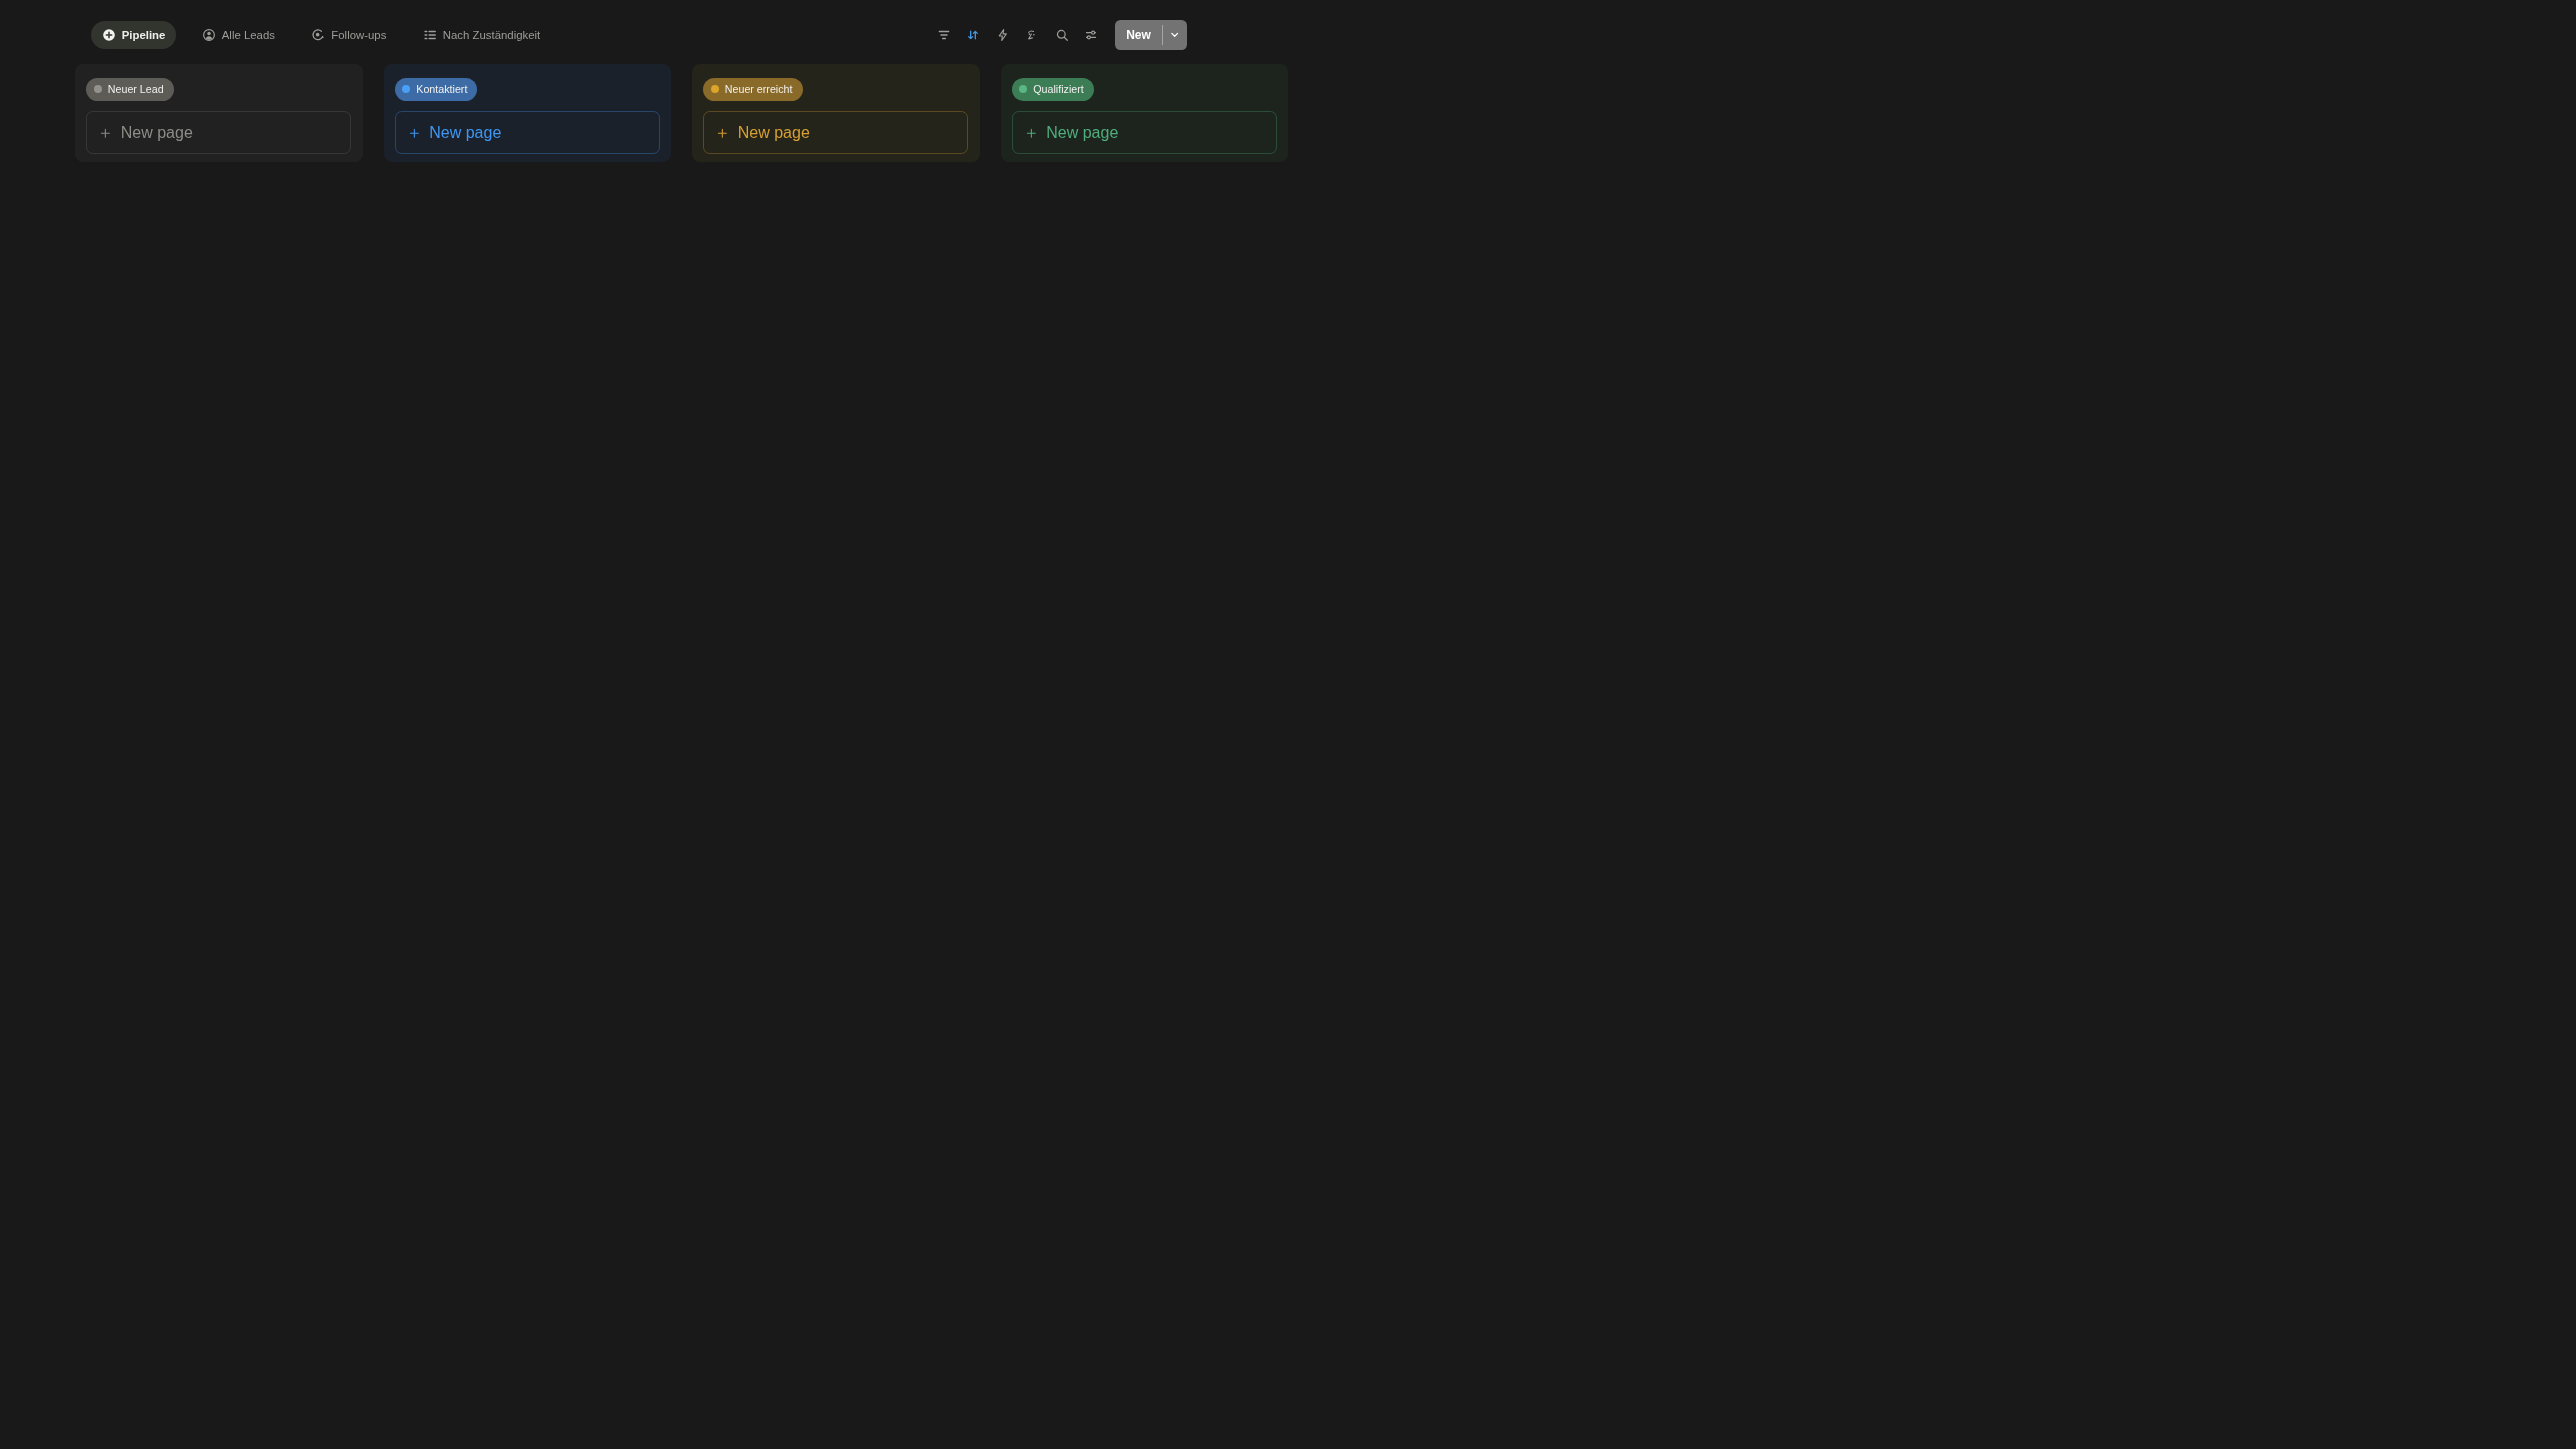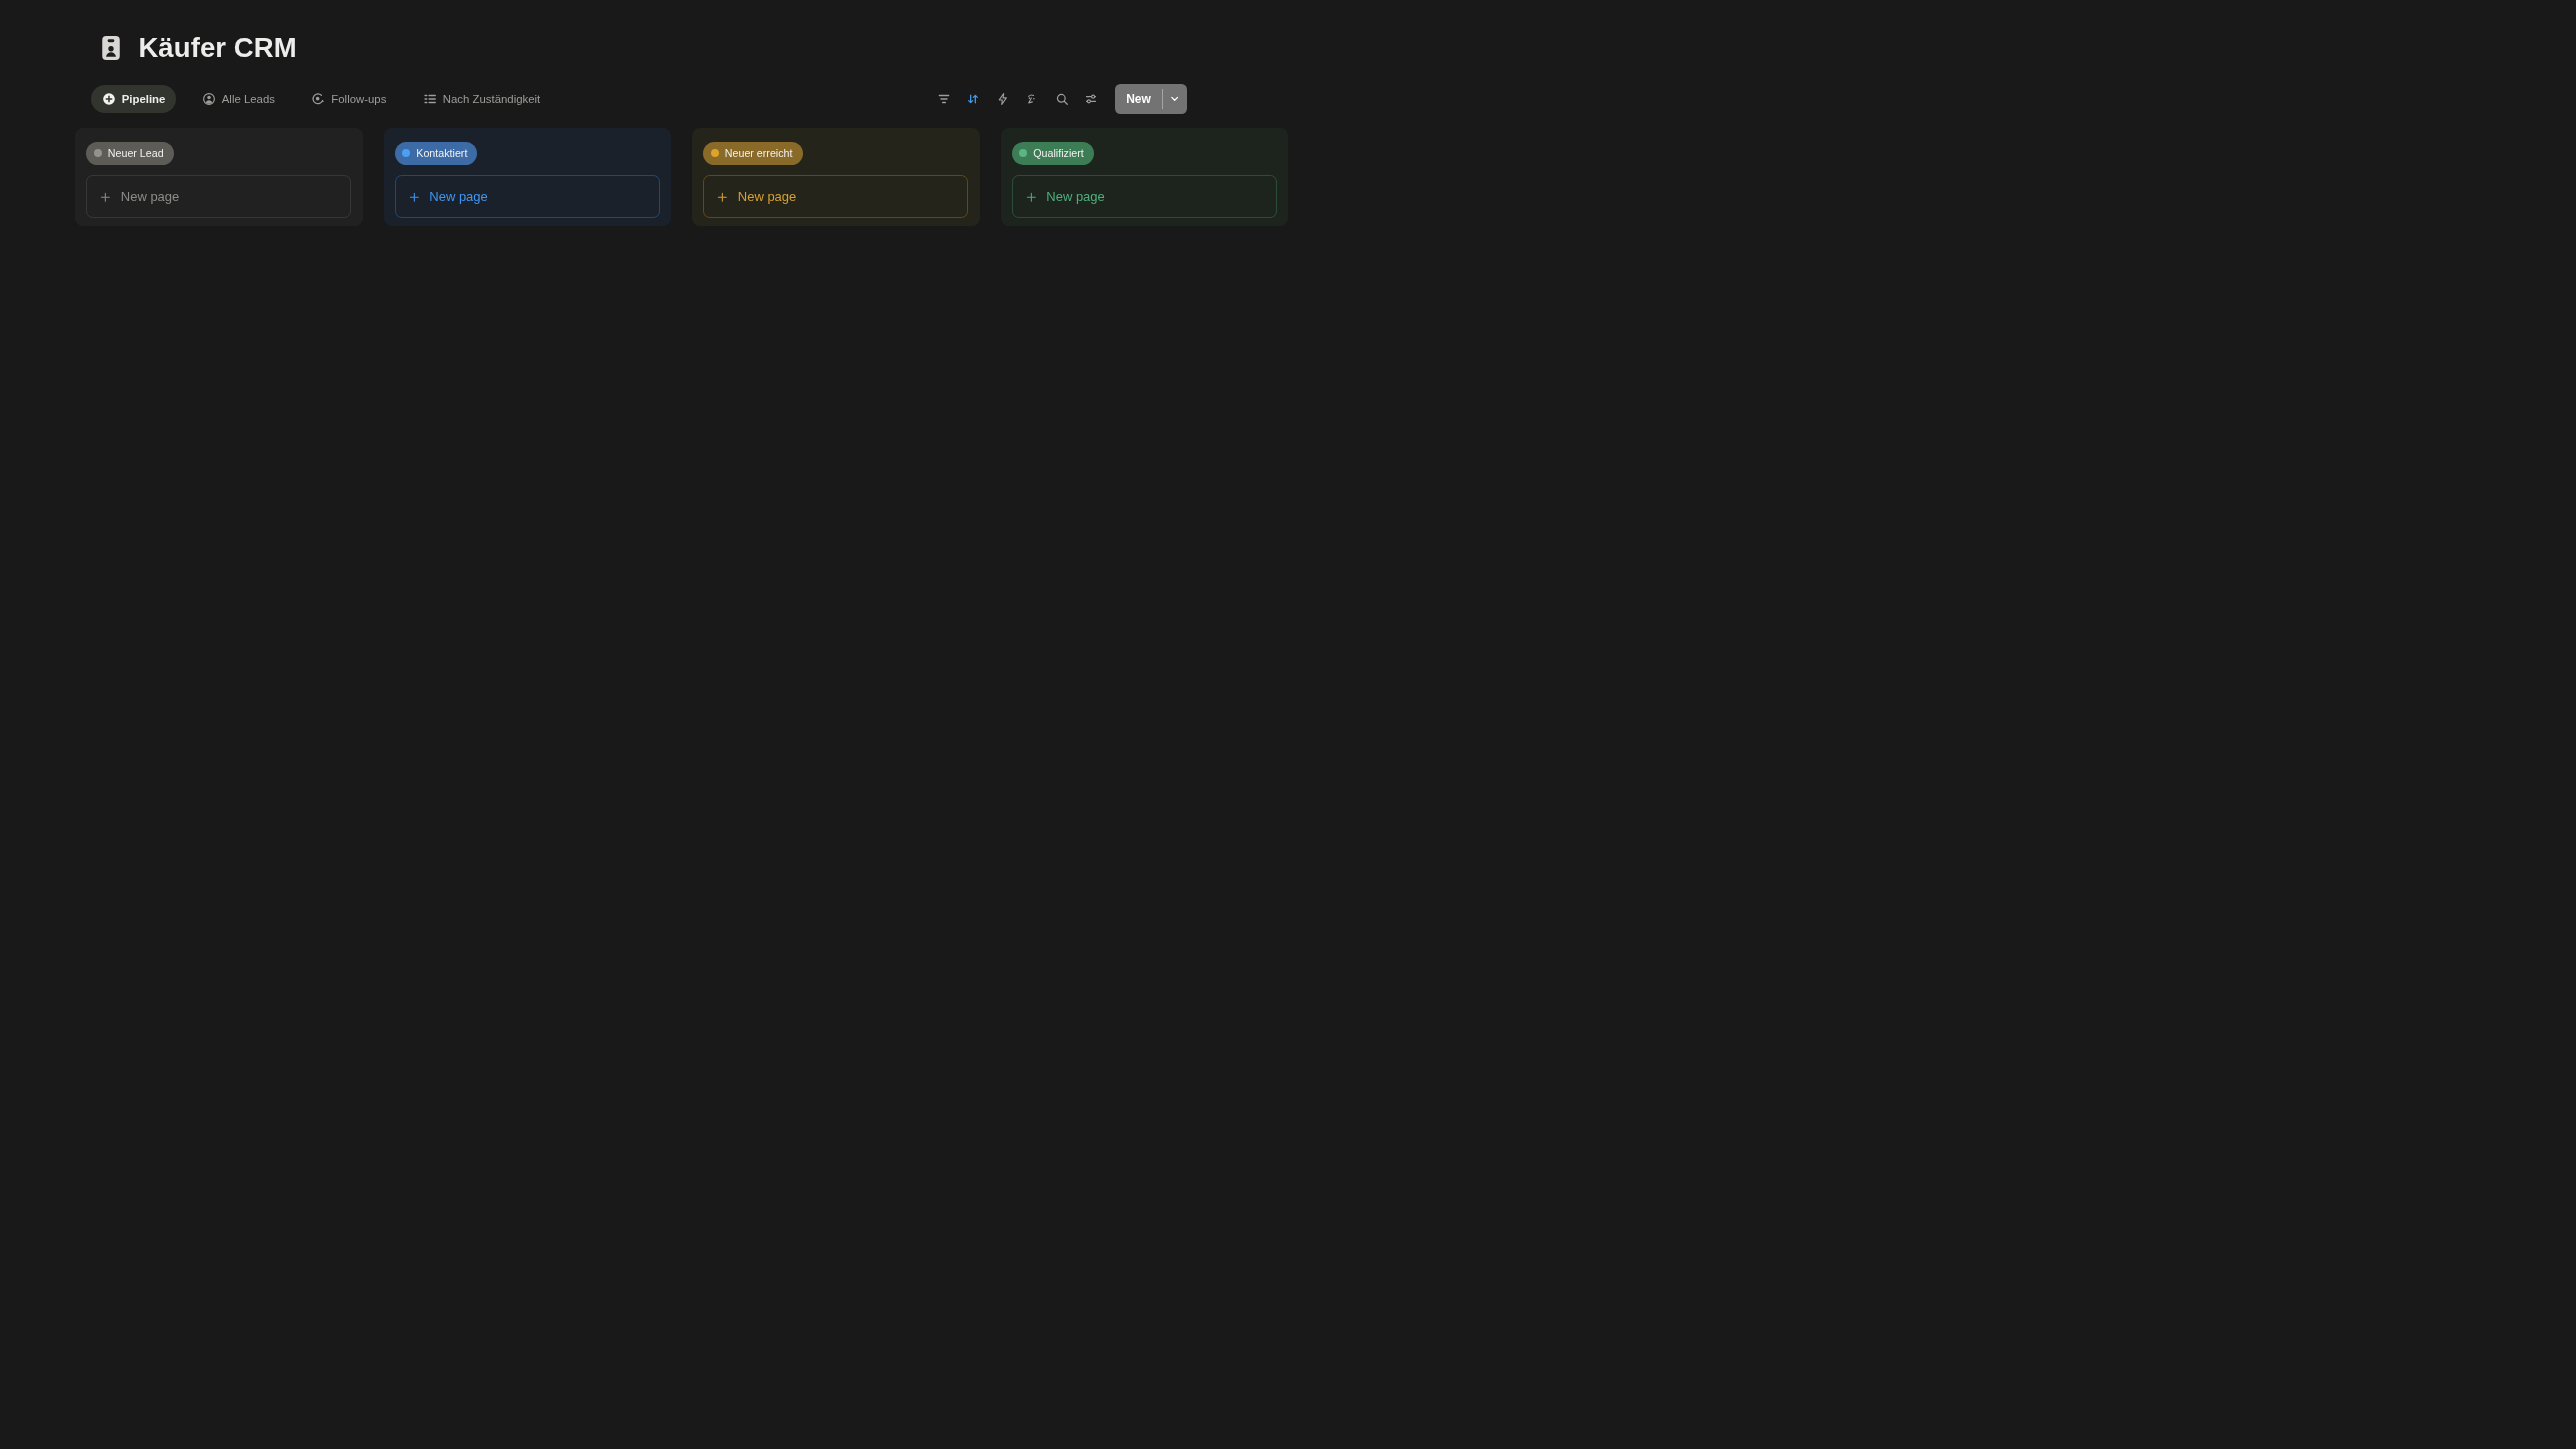--- a/index.html
+++ b/index.html
@@ -71,39 +71,30 @@
     color: #f2f1ef; font-size: 10.7px; font-weight: 500; white-space: nowrap;
   }
   .status-dot {
     width: 8px; height: 8px; border-radius: 50%;
     background: var(--dot); flex: 0 0 auto;
   }
   .new-page-btn {
     margin-top: 10.7px; height: 43px; border-radius: 6.7px;
     border: 0.7px solid var(--button-border);
     display: flex; align-items: center; gap: 8.7px; padding: 0 12px;
-    color: var(--accent); font-size: 13px; cursor: pointer;
+    color: var(--accent); font-size: 16px; cursor: pointer;
     background: transparent;
   }
   .new-page-btn svg { width: 12.7px; height: 12.7px; flex: 0 0 auto; }
 </style>
 </head>
 <body style="background: rgb(25, 25, 25);">
 
 <div class="page">
 
-  <div class="header">
-    <svg class="doc-icon" viewBox="0 0 24 24">
-      <rect x="4.5" y="1.8" width="15" height="20.4" rx="3.4" fill="#d8d7d4"></rect>
-      <rect x="9.1" y="4.6" width="5.8" height="2.5" rx="1.25" fill="#1c1c1c"></rect>
-      <circle cx="12" cy="12.6" r="2.3" fill="#1c1c1c"></circle>
-      <path d="M7.7 19.6c0.5-2.5 2.2-3.9 4.3-3.9s3.8 1.4 4.3 3.9z" fill="#1c1c1c"></path>
-    </svg>
-    <div class="page-title">Käufer CRM</div>
-  </div>
 
   <div class="tabrow">
     <div class="tabs">
 
       <div class="tab active">
         <svg class="t-icon" viewBox="0 0 24 24">
           <circle cx="12" cy="12" r="10" fill="#f4f3f1"></circle>
           <path d="M12 7.3v9.4M7.3 12h9.4" stroke="#32352e" stroke-width="2.6" stroke-linecap="round"></path>
         </svg>
         <span>Pipeline</span>

